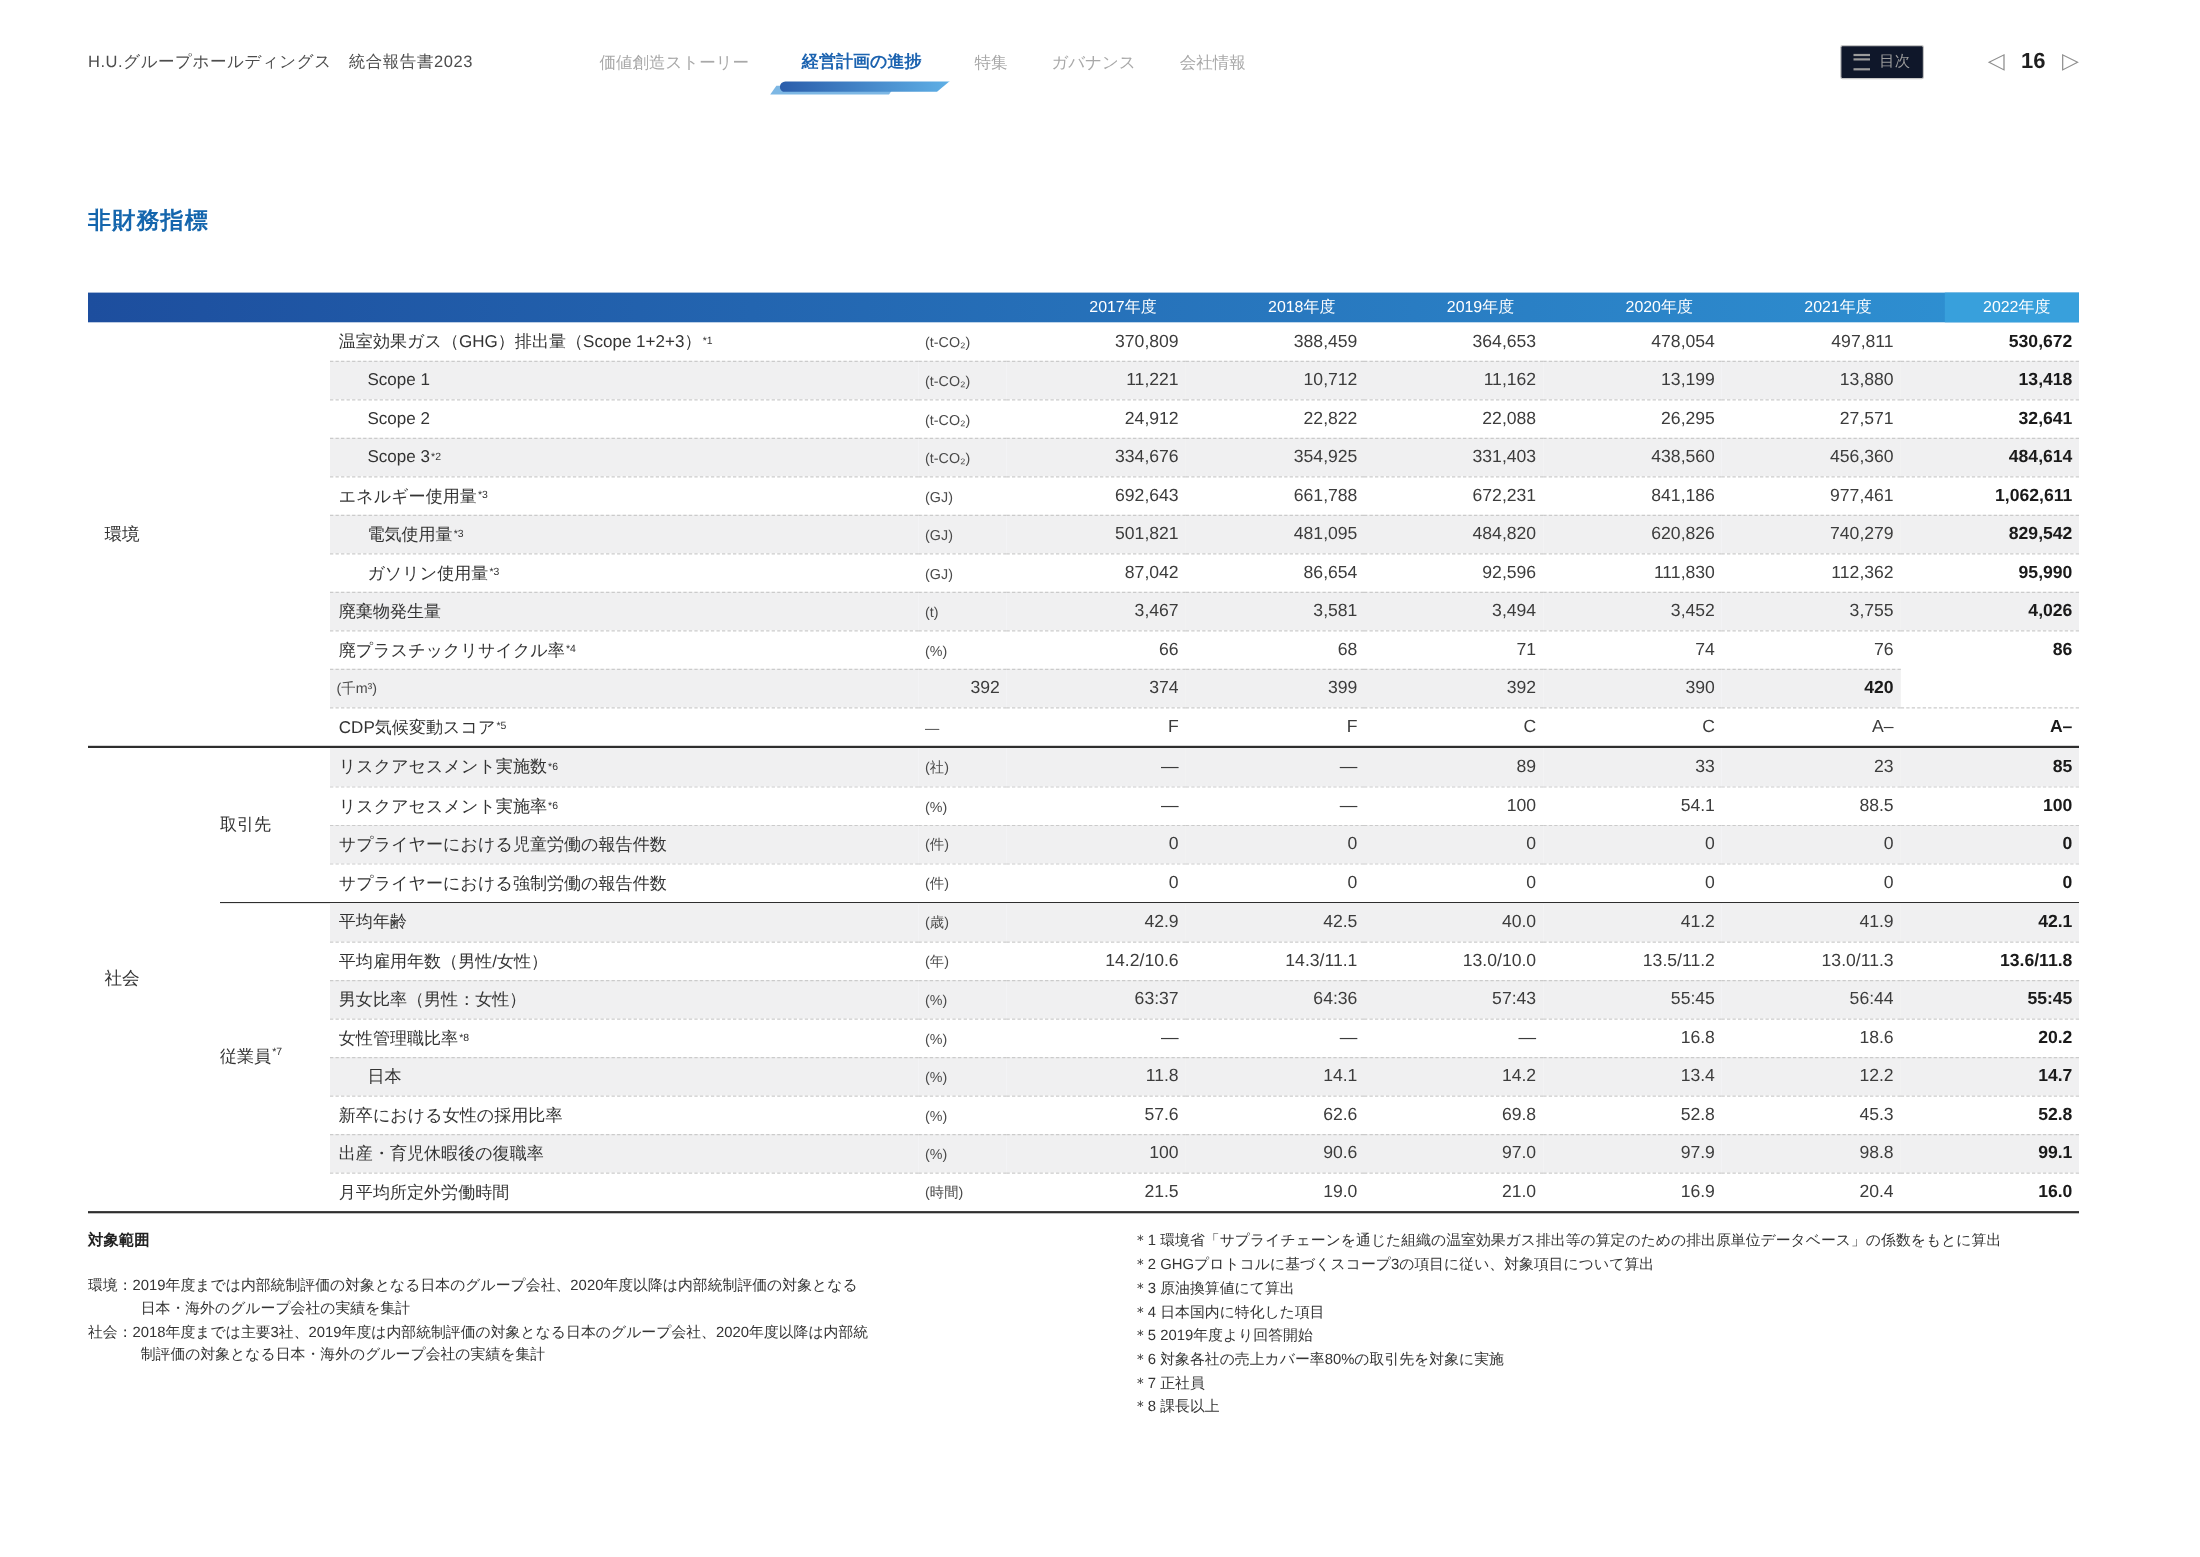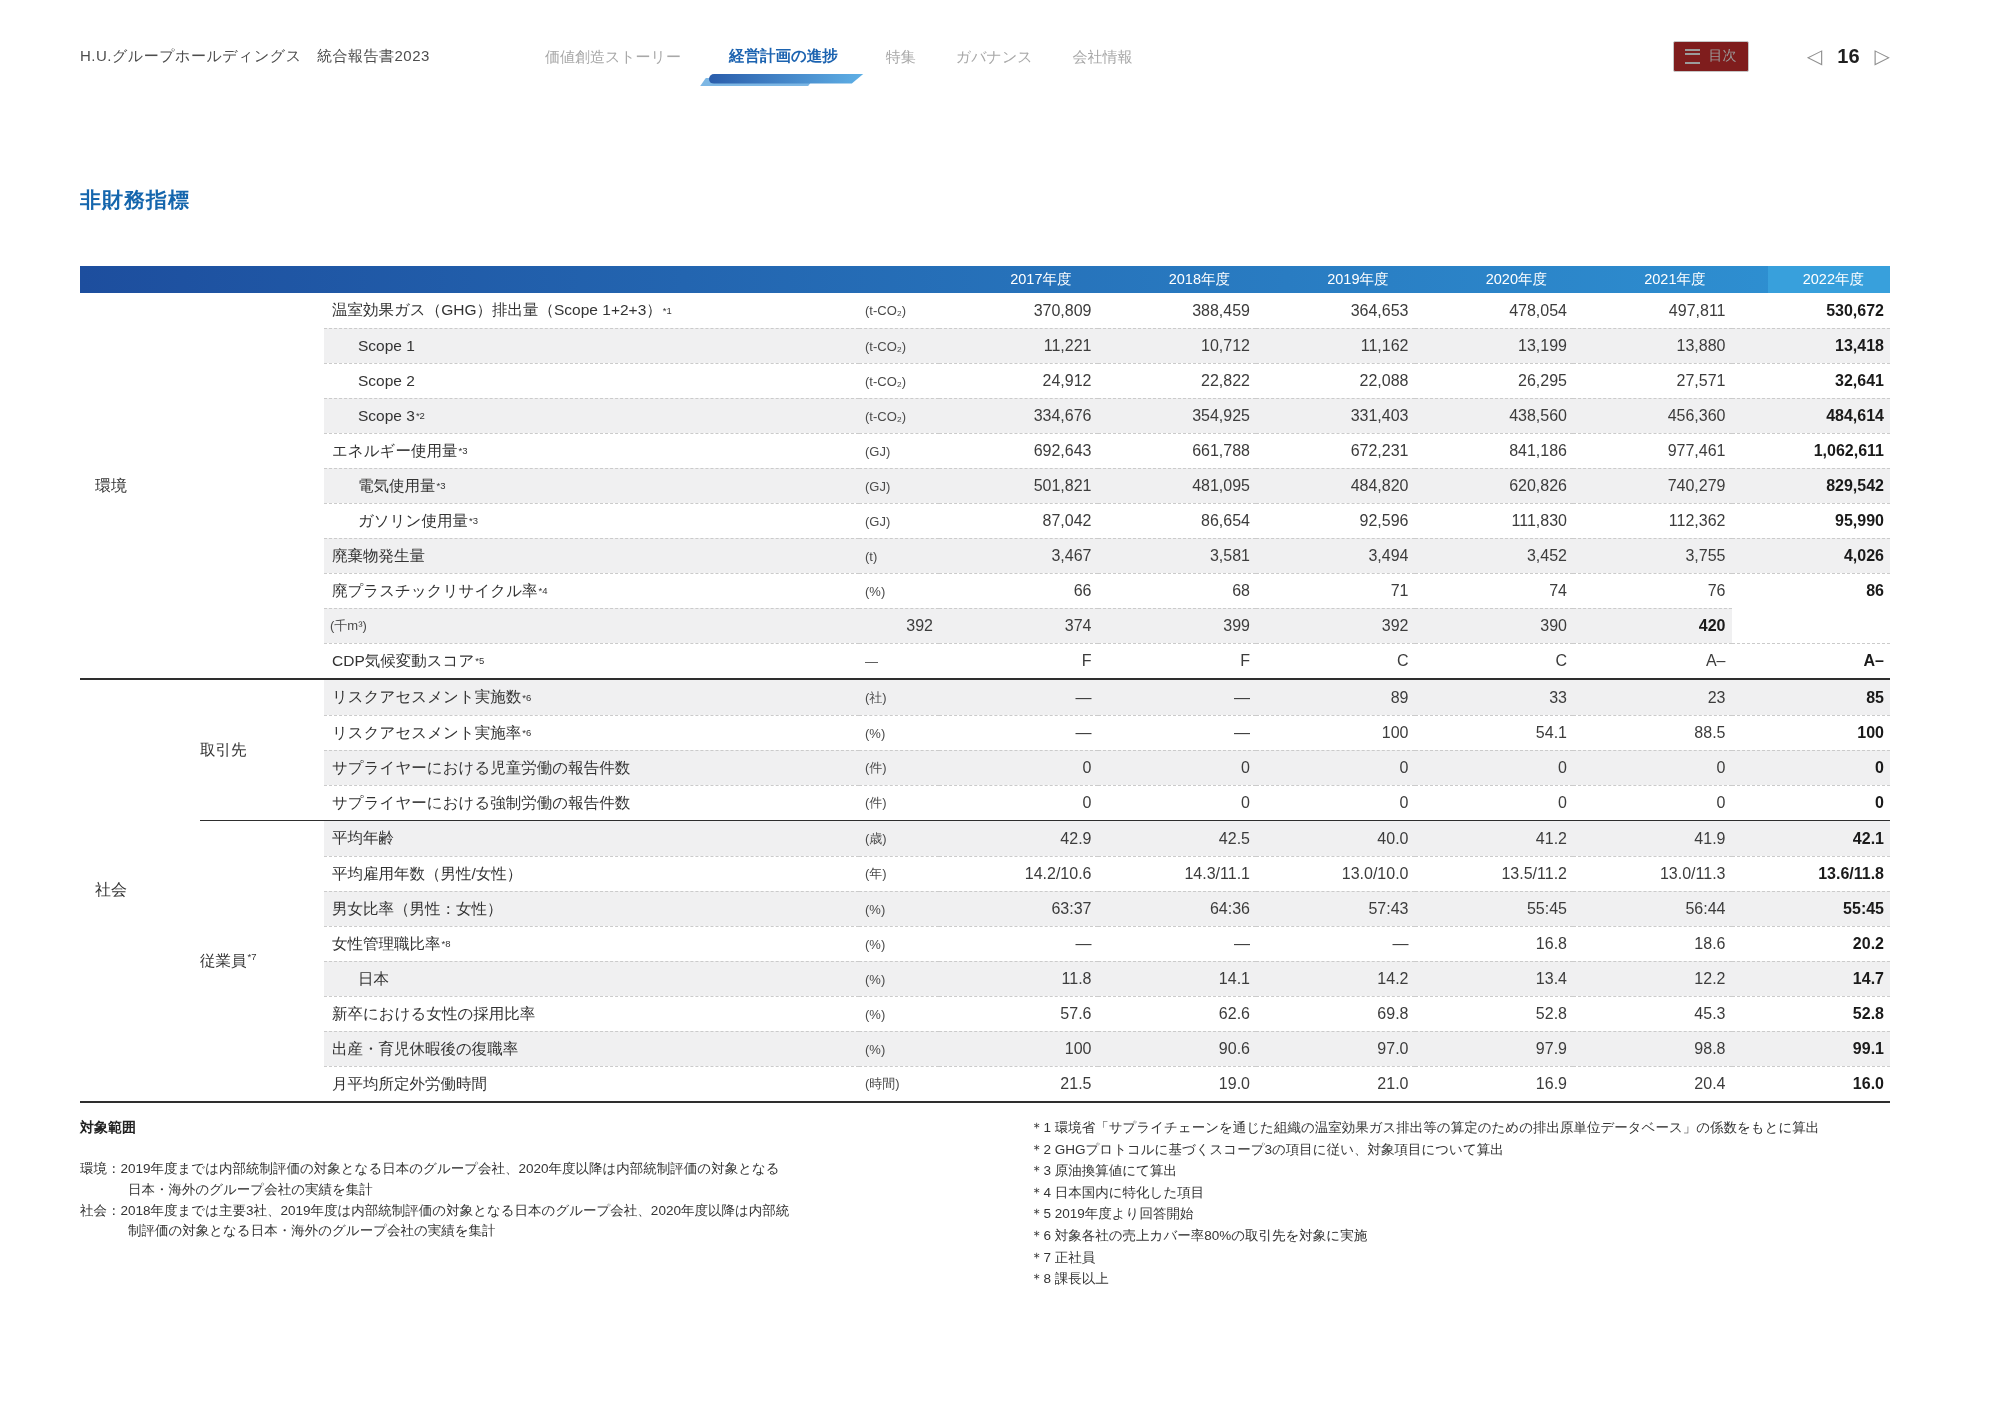--- a/index.html
+++ b/index.html
@@ -13,34 +13,34 @@
   .topnav{display:flex;align-items:flex-end;gap:28px;margin-left:109px;}
   .tab{position:relative;font-size:15px;color:#a8a8a8;white-space:nowrap;padding:0 6px;cursor:pointer;}
   .tab.active{color:#1c63b0;font-weight:bold;font-size:15.5px;padding:0 14px;}
   .tab-underline{position:absolute;left:-6px;top:calc(100% + 7px);width:calc(100% + 18px);height:10px;display:block;}
   .tab-underline i{position:absolute;display:block;}
   .u-shadow{left:-6px;top:4px;width:70%;height:8px;background:#7db7e4;transform:skewX(-35deg);}
   .u-bar{left:0;top:0;width:100%;height:10px;background:linear-gradient(90deg,#2a5dab,#5fb0e6);
          clip-path:polygon(0 0,100% 0,calc(100% - 12px) 100%,0 100%);border-radius:5px 0 0 5px;}
   .topbar-right{margin-left:auto;display:flex;align-items:center;}
   .toc-btn{display:flex;align-items:center;justify-content:center;gap:8px;width:76px;height:31px;
-           background:#7f1d1d;border:1px solid #c6c6c6;border-radius:2px;color:#9b9b9b;font-size:14px;
+           background:#0f172a;border:1px solid #c6c6c6;border-radius:2px;color:#9b9b9b;font-size:14px;
            font-family:inherit;cursor:pointer;}
   .menu-icon{width:15px;height:11px;border-top:2px solid #9b9b9b;border-bottom:2px solid #9b9b9b;position:relative;display:inline-block;}
   .menu-icon::after{content:"";position:absolute;left:0;right:0;top:2.5px;height:2px;background:#9b9b9b;}
   .pager{display:flex;align-items:center;gap:15px;margin-left:58px;}
   .pager-arrow{font-size:20px;color:#8f8f8f;line-height:1;cursor:pointer;}
   .page-number{font-size:20px;font-weight:bold;color:#1f1f1f;}
 
   
   .section-title{margin:108px 0 0 0;font-size:21px;font-weight:bold;color:#1566ad;letter-spacing:1px;}
 
   
   .ntable{position:relative;margin-top:52px;width:1810px;}
-  .cols{display:grid;grid-template-columns:220px 535px 80px repeat(6,1fr);padding-left:24px;}
+  .cols{display:grid;grid-template-columns:220px 535px 80px repeat(6,1fr);}
   .thead{position:relative;height:27px;background:linear-gradient(90deg,#1d4e9e 0%,#2f93d4 100%);}
   .y2022hl{position:absolute;top:0;right:0;width:122px;height:27px;background:#38a0dc;z-index:0;}
   .thead .cols{position:relative;z-index:1;height:27px;}
   .ycell{display:flex;align-items:center;justify-content:flex-end;padding-right:26px;
          color:#fff;font-size:14.5px;white-space:nowrap;}
   .tbody{border-bottom:2px solid #2e2e2e;}
   .row{height:35px;}
   .cell{display:flex;align-items:center;white-space:nowrap;box-sizing:border-box;}
   .row .cell:not(.spacer){border-top:1px dashed #cbcbcb;}
   .tbody .row:first-child .cell{border-top:none;}

